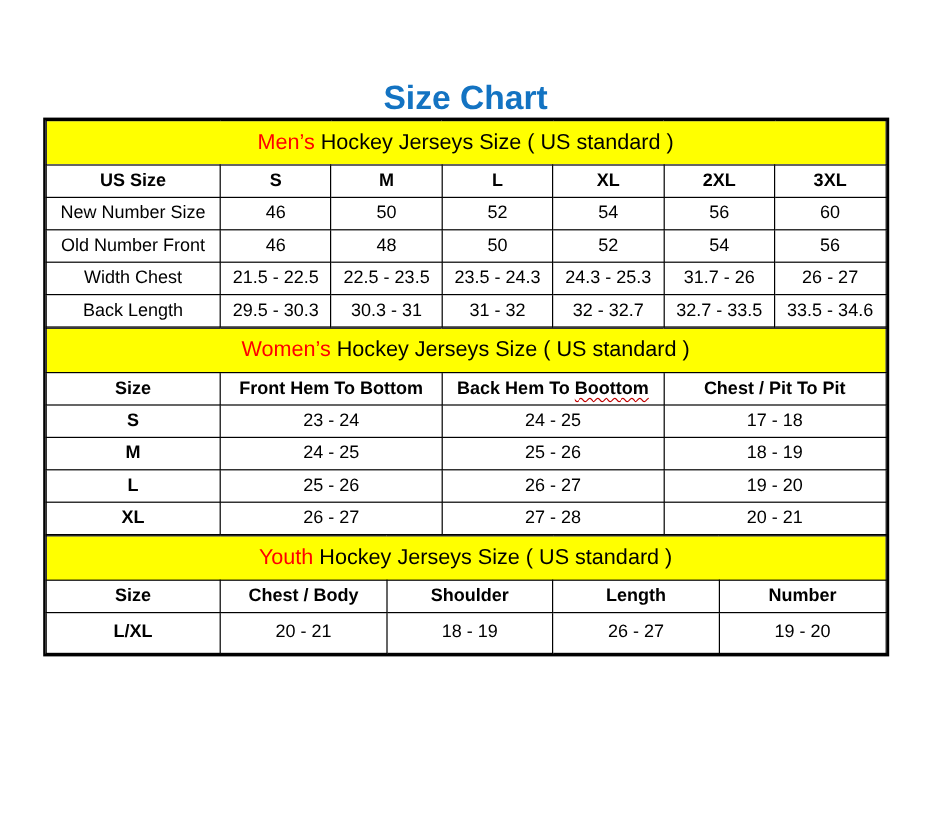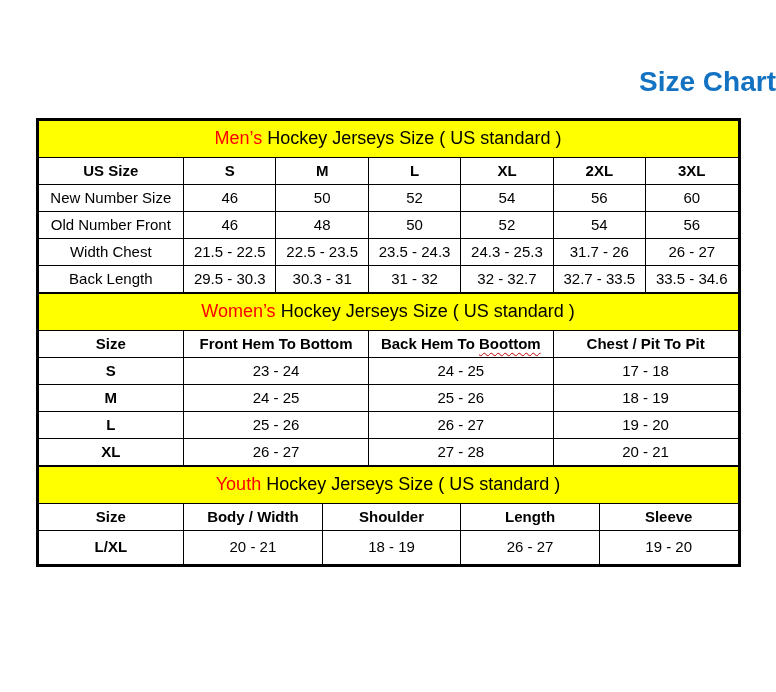--- a/index.html
+++ b/index.html
@@ -9,22 +9,22 @@
     --border_black:#000000;
   }
   html,body{margin:0;padding:0;background:#ffffff;}
   body{
     width:776px;height:692px;overflow:hidden;
     font-family:"Liberation Sans", sans-serif;
     color:#000;
   }
   .page{width:776px;height:692px;position:relative;}
   .page-title{
-    margin:0;padding-top:66px;padding-bottom:20px;
-    text-align:right;
+    margin:0;padding-top:66px;
+    text-align:center;
     color:var(--title_blue);
     font-size:28px;font-weight:bold;letter-spacing:0px;
   }
   .chart-wrap{
     width:701px;margin:0 auto;
     border:2px solid var(--border_black);
   }
   table{
     border-collapse:collapse;width:100%;table-layout:fixed;
   }
@@ -180,24 +180,24 @@
           <col style="width:19.8%">
           <col style="width:19.8%">
           <col style="width:19.8%">
       </colgroup>
       <thead>
         <tr class="band">
           <th colspan="5"><span class="hl">Youth</span><span> Hockey Jerseys Size ( US standard )</span></th>
         </tr>
         <tr class="cols">
           <th>Size</th>
-          <th>Body / Width</th>
+          <th>Chest / Body</th>
           <th>Shoulder</th>
           <th>Length</th>
-          <th>Sleeve</th>
+          <th>Number</th>
         </tr>
       </thead>
       <tbody>
           <tr>
             <td class="rowlabel bold">L/XL</td>
             <td>20 - 21</td>
             <td>18 - 19</td>
             <td>26 - 27</td>
             <td>19 - 20</td>
           </tr>

